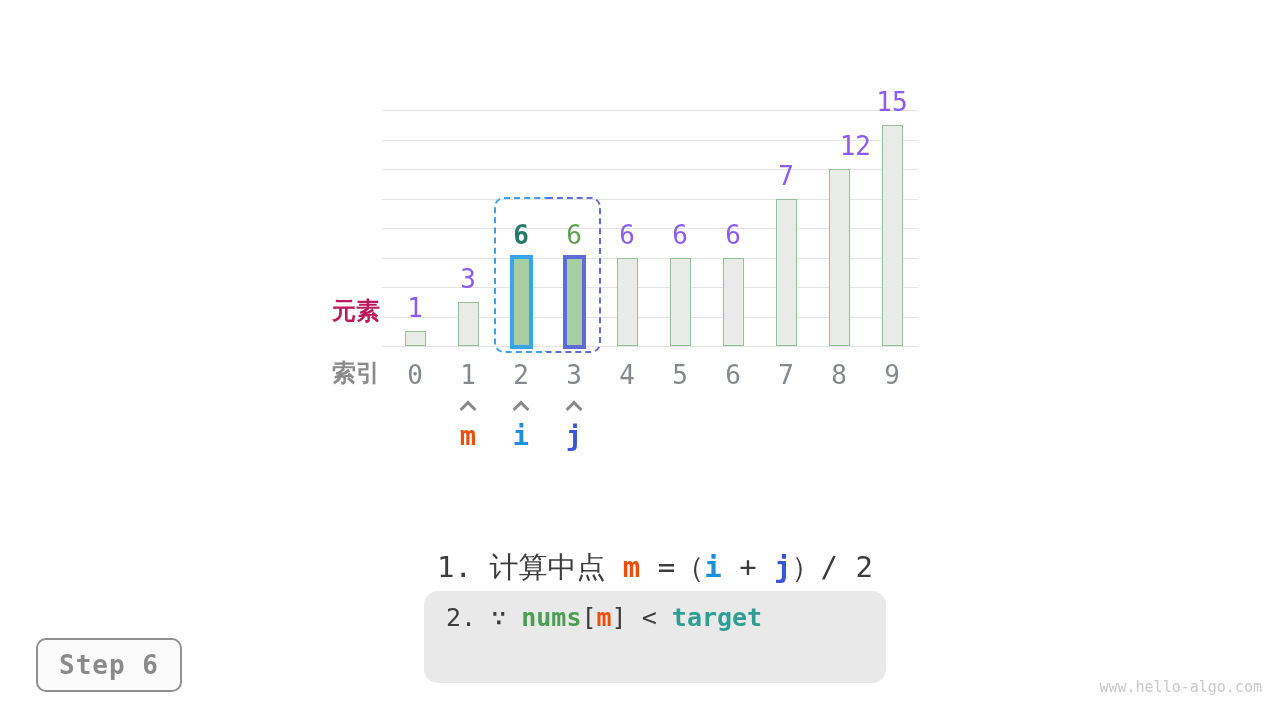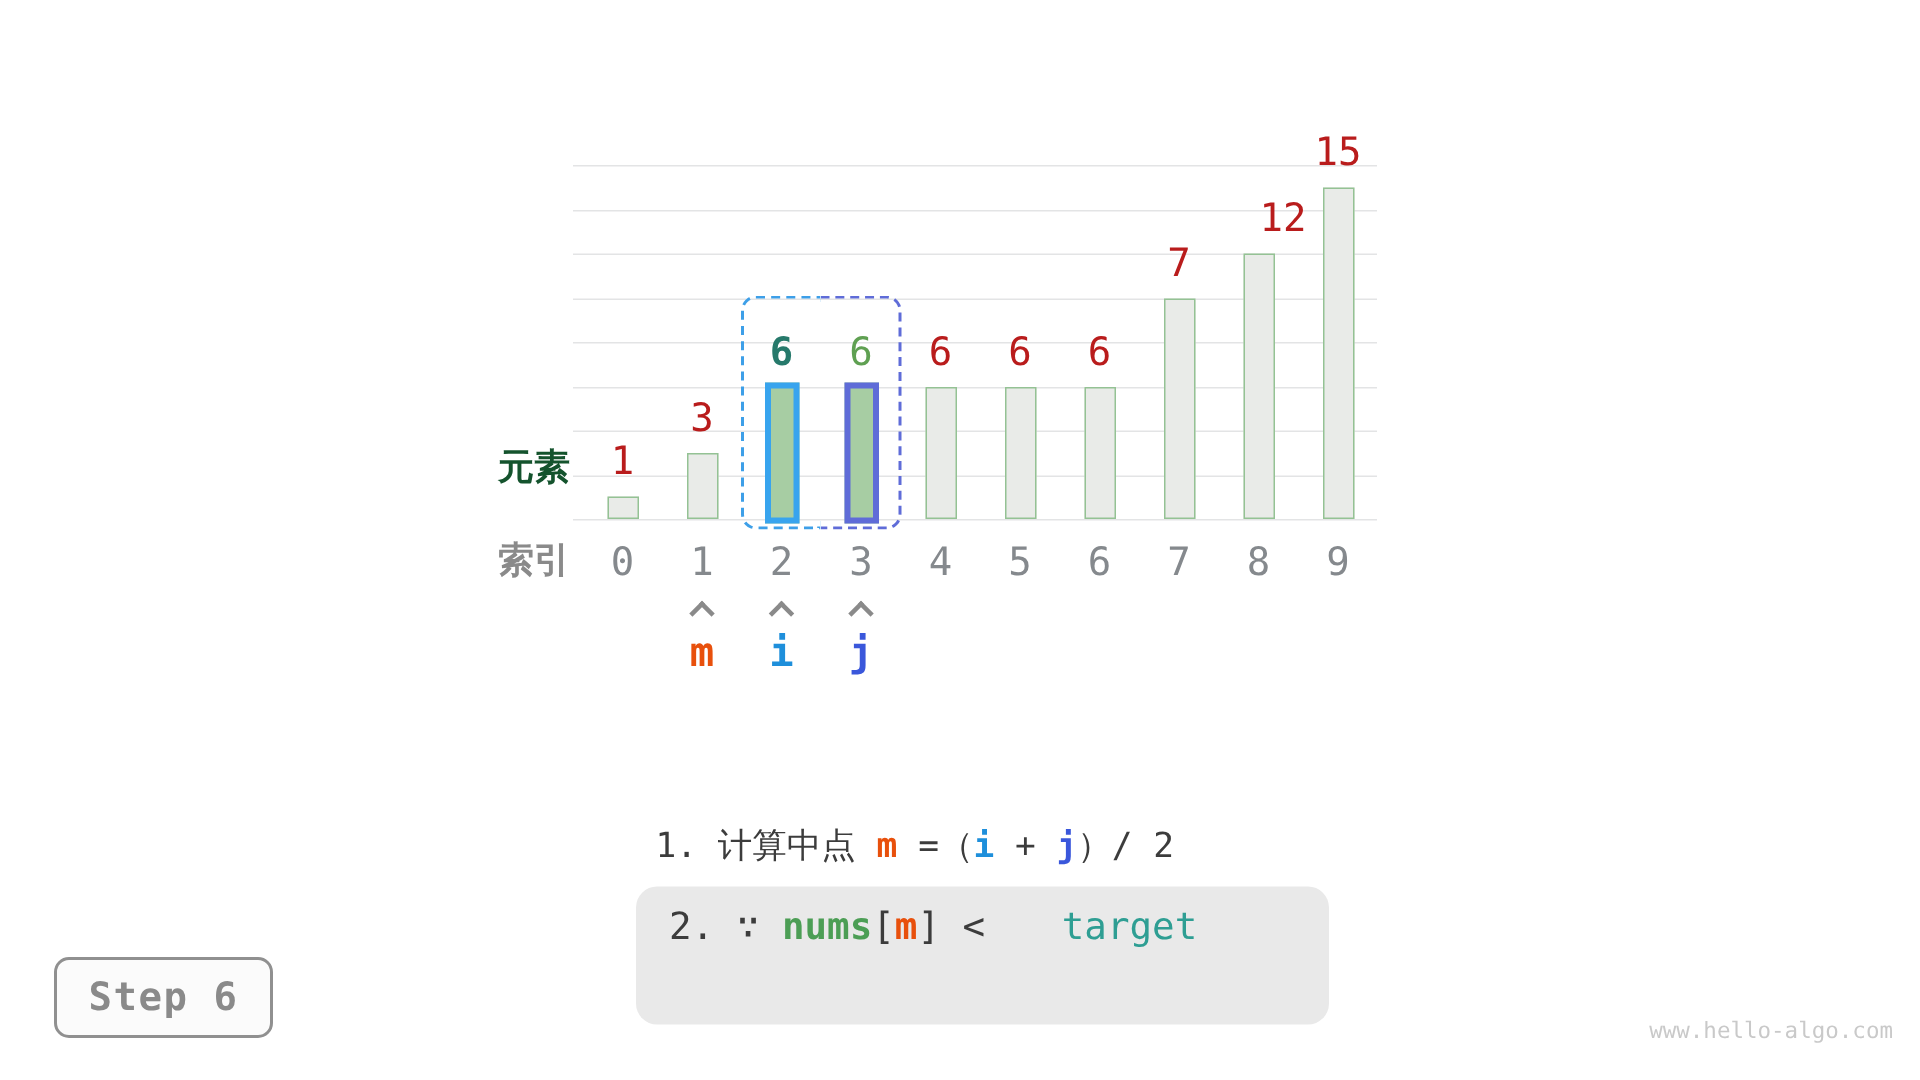--- a/index.html
+++ b/index.html
@@ -5,55 +5,55 @@
   html,body{margin:0;padding:0;background:#ffffff;}
   body{width:1280px;height:720px;overflow:hidden;
        font-family:"DejaVu Sans Mono","DejaVu Sans",sans-serif;}
   #stage{position:relative;width:1280px;height:720px;background:#ffffff;}
 
   
   .gridline{position:absolute;height:1px;background:#e3e4e5;}
   .bar{position:absolute;box-sizing:border-box;background:#e9ebe8;border:1.5px solid #94c294;}
   .bar.hl{border-width:4px;}
   .val-label{position:absolute;width:64px;text-align:center;height:30px;line-height:30px;
-             font-size:26px;color:#b91c1c;}
+             font-size:26px;color:#8b5cf6;}
   .idx-label{position:absolute;width:64px;text-align:center;height:30px;line-height:30px;
              font-size:26px;color:#85898d;}
   .range-half{position:absolute;box-sizing:border-box;}
   .range-left{border:2.5px dashed #3d9fe8;border-right:none;border-radius:10px 0 0 10px;}
   .range-right{border:2.5px dashed #5f6cd8;border-left:none;border-radius:0 10px 10px 0;}
   .chev{position:absolute;width:9px;height:9px;border-top:3px solid #8a8a8a;
         border-left:3px solid #8a8a8a;transform:rotate(45deg);}
   .ptr-label{position:absolute;width:48px;text-align:center;height:30px;line-height:30px;
              font-size:27px;font-weight:bold;}
 
   
   .axis-label{position:absolute;left:318px;width:62px;text-align:right;height:30px;
               line-height:30px;font-size:24px;font-weight:bold;
               font-family:"DejaVu Sans",sans-serif;}
-  .axis-element{top:296px;color:#14532d;}
+  .axis-element{top:296px;color:#be185d;}
   .axis-index{top:358px;color:#8a8a8a;}
 
   
   .caption-title{position:absolute;left:437px;top:494px;font-size:25px;font-weight:bold;
                  color:#9a9a9a;font-family:"DejaVu Sans",sans-serif;}
-  .caption-line{position:absolute;left:437px;top:548px;font-size:23px;color:#3c3c3c;}
+  .caption-line{position:absolute;left:437px;top:548px;font-size:29px;color:#3c3c3c;}
   .note-box{position:absolute;left:424px;top:591px;width:462px;height:92px;
             background:#e9e9e9;border-radius:14px;}
   .note-line{font-size:25px;color:#3c3c3c;line-height:35px;white-space:nowrap;}
   .note-line1{margin:9px 0 0 22px;}
   .note-line2{margin:0 0 0 52px;}
 
   
   .tok-dark{color:#3c3c3c;}
   .tok-m{color:#e8500c;font-weight:bold;}
   .tok-i{color:#1e8fdb;font-weight:bold;}
   .tok-j{color:#3a57db;font-weight:bold;}
   .tok-nums{color:#4c9e55;font-weight:bold;}
-  .tok-target{color:#2e9e93;font-weight:normal;margin-left:36px;}
+  .tok-target{color:#2e9e93;font-weight:bold;}
 
   .step-badge{position:absolute;left:36px;top:638px;width:146px;height:54px;
               box-sizing:border-box;border:2px solid #909090;border-radius:10px;
               background:#fbfbfb;display:flex;align-items:center;justify-content:center;
               font-size:26px;font-weight:bold;color:#8a8a8a;letter-spacing:1px;}
   .watermark{position:absolute;right:18px;top:678px;font-size:15px;color:#c9c9c9;}
 </style>
 </head>
 <body>
 

